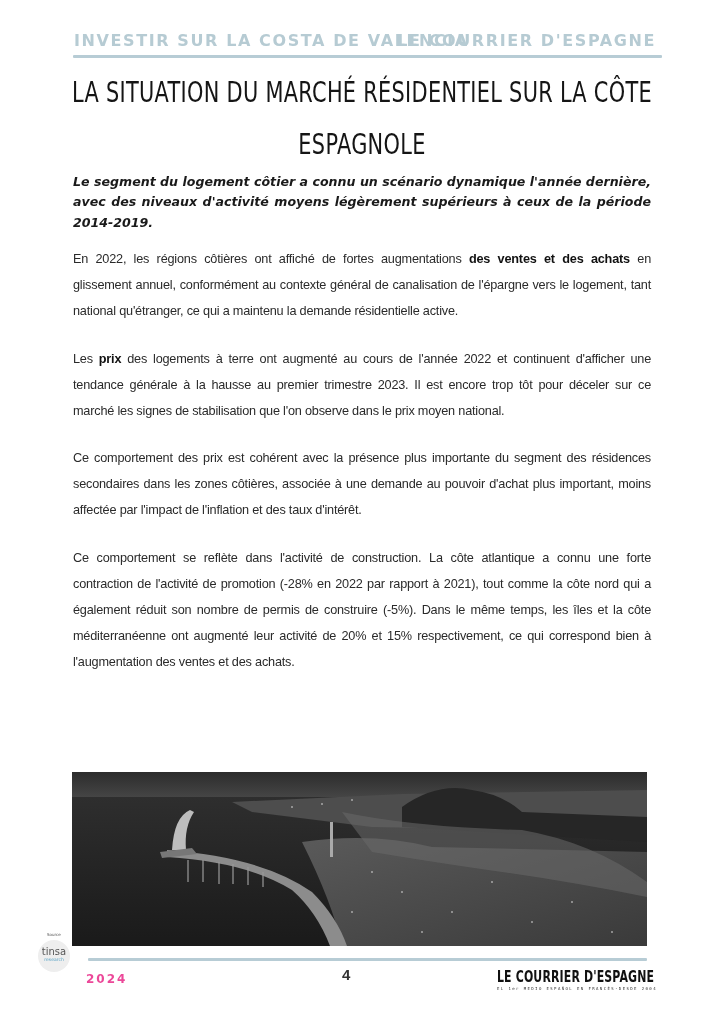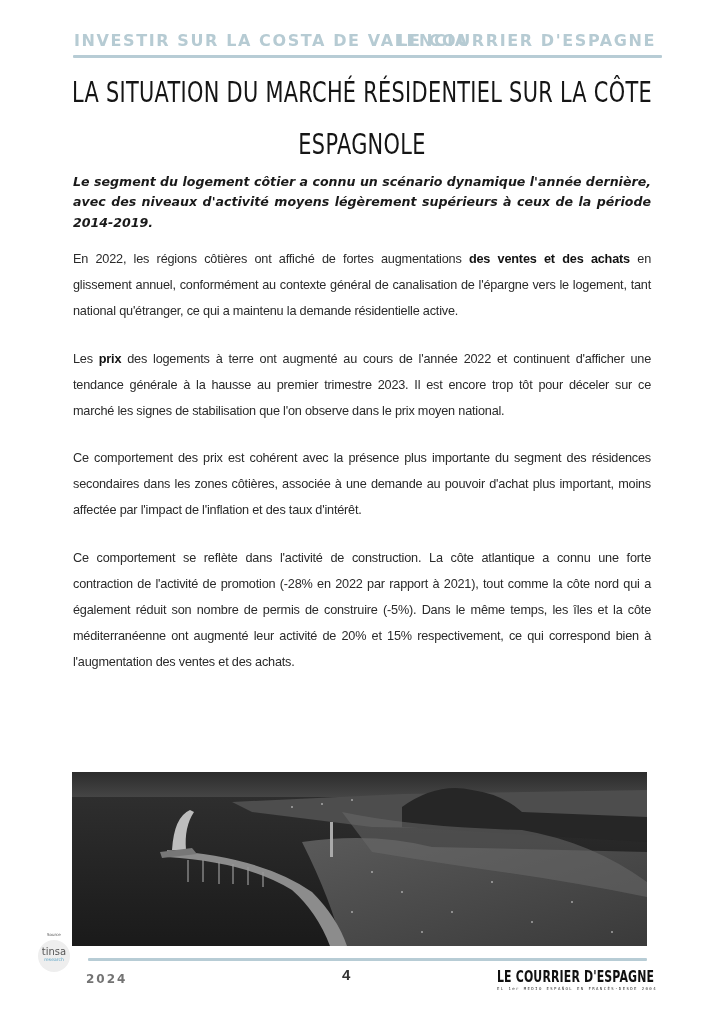--- a/index.html
+++ b/index.html
@@ -37,21 +37,21 @@
 
     .source-label { position: absolute; left: 47px; top: 932px; font-family: "DejaVu Sans", sans-serif; font-size: 4px; color: #555; }
     .tinsa-logo {
       position: absolute; left: 38px; top: 940px; width: 32px; height: 32px; border-radius: 50%;
       background: #eeeeee; text-align: center;
     }
     .tinsa-main { display: block; font-family: "DejaVu Sans", sans-serif; font-size: 10px; color: #555; margin-top: 7px; line-height: 10px; }
     .tinsa-sub { display: block; font-family: "DejaVu Sans", sans-serif; font-size: 4.5px; color: #5aa3c5; line-height: 6px; }
 
     .ftr-line { position: absolute; left: 88px; top: 958px; width: 559px; height: 3px; background: #b7ccd5; border-radius: 1px; }
-    .ftr-year { position: absolute; left: 86px; top: 972px; font-family: "DejaVu Sans", sans-serif; font-weight: bold; font-size: 12px; letter-spacing: 2px; color: #737373; }
+    .ftr-year { position: absolute; left: 86px; top: 972px; font-family: "DejaVu Sans", sans-serif; font-weight: bold; font-size: 12px; letter-spacing: 2px; color: #ec4899; }
     .ftr-page { position: absolute; left: 342px; top: 966px; font-family: "Liberation Sans", sans-serif; font-weight: bold; font-size: 15px; color: #333; }
     .ftr-brand {
       position: absolute; left: 497px; top: 968px; font-family: "DejaVu Sans", sans-serif; font-weight: bold;
       font-size: 15px; color: #111; transform: scaleX(0.73); transform-origin: left top; white-space: nowrap; letter-spacing: 0.2px;
     }
     .ftr-tag {
       position: absolute; left: 497px; top: 986px; font-family: "DejaVu Sans Mono", monospace; font-size: 4px;
       letter-spacing: 1.4px; color: #333; white-space: nowrap;
     }
   </style>

